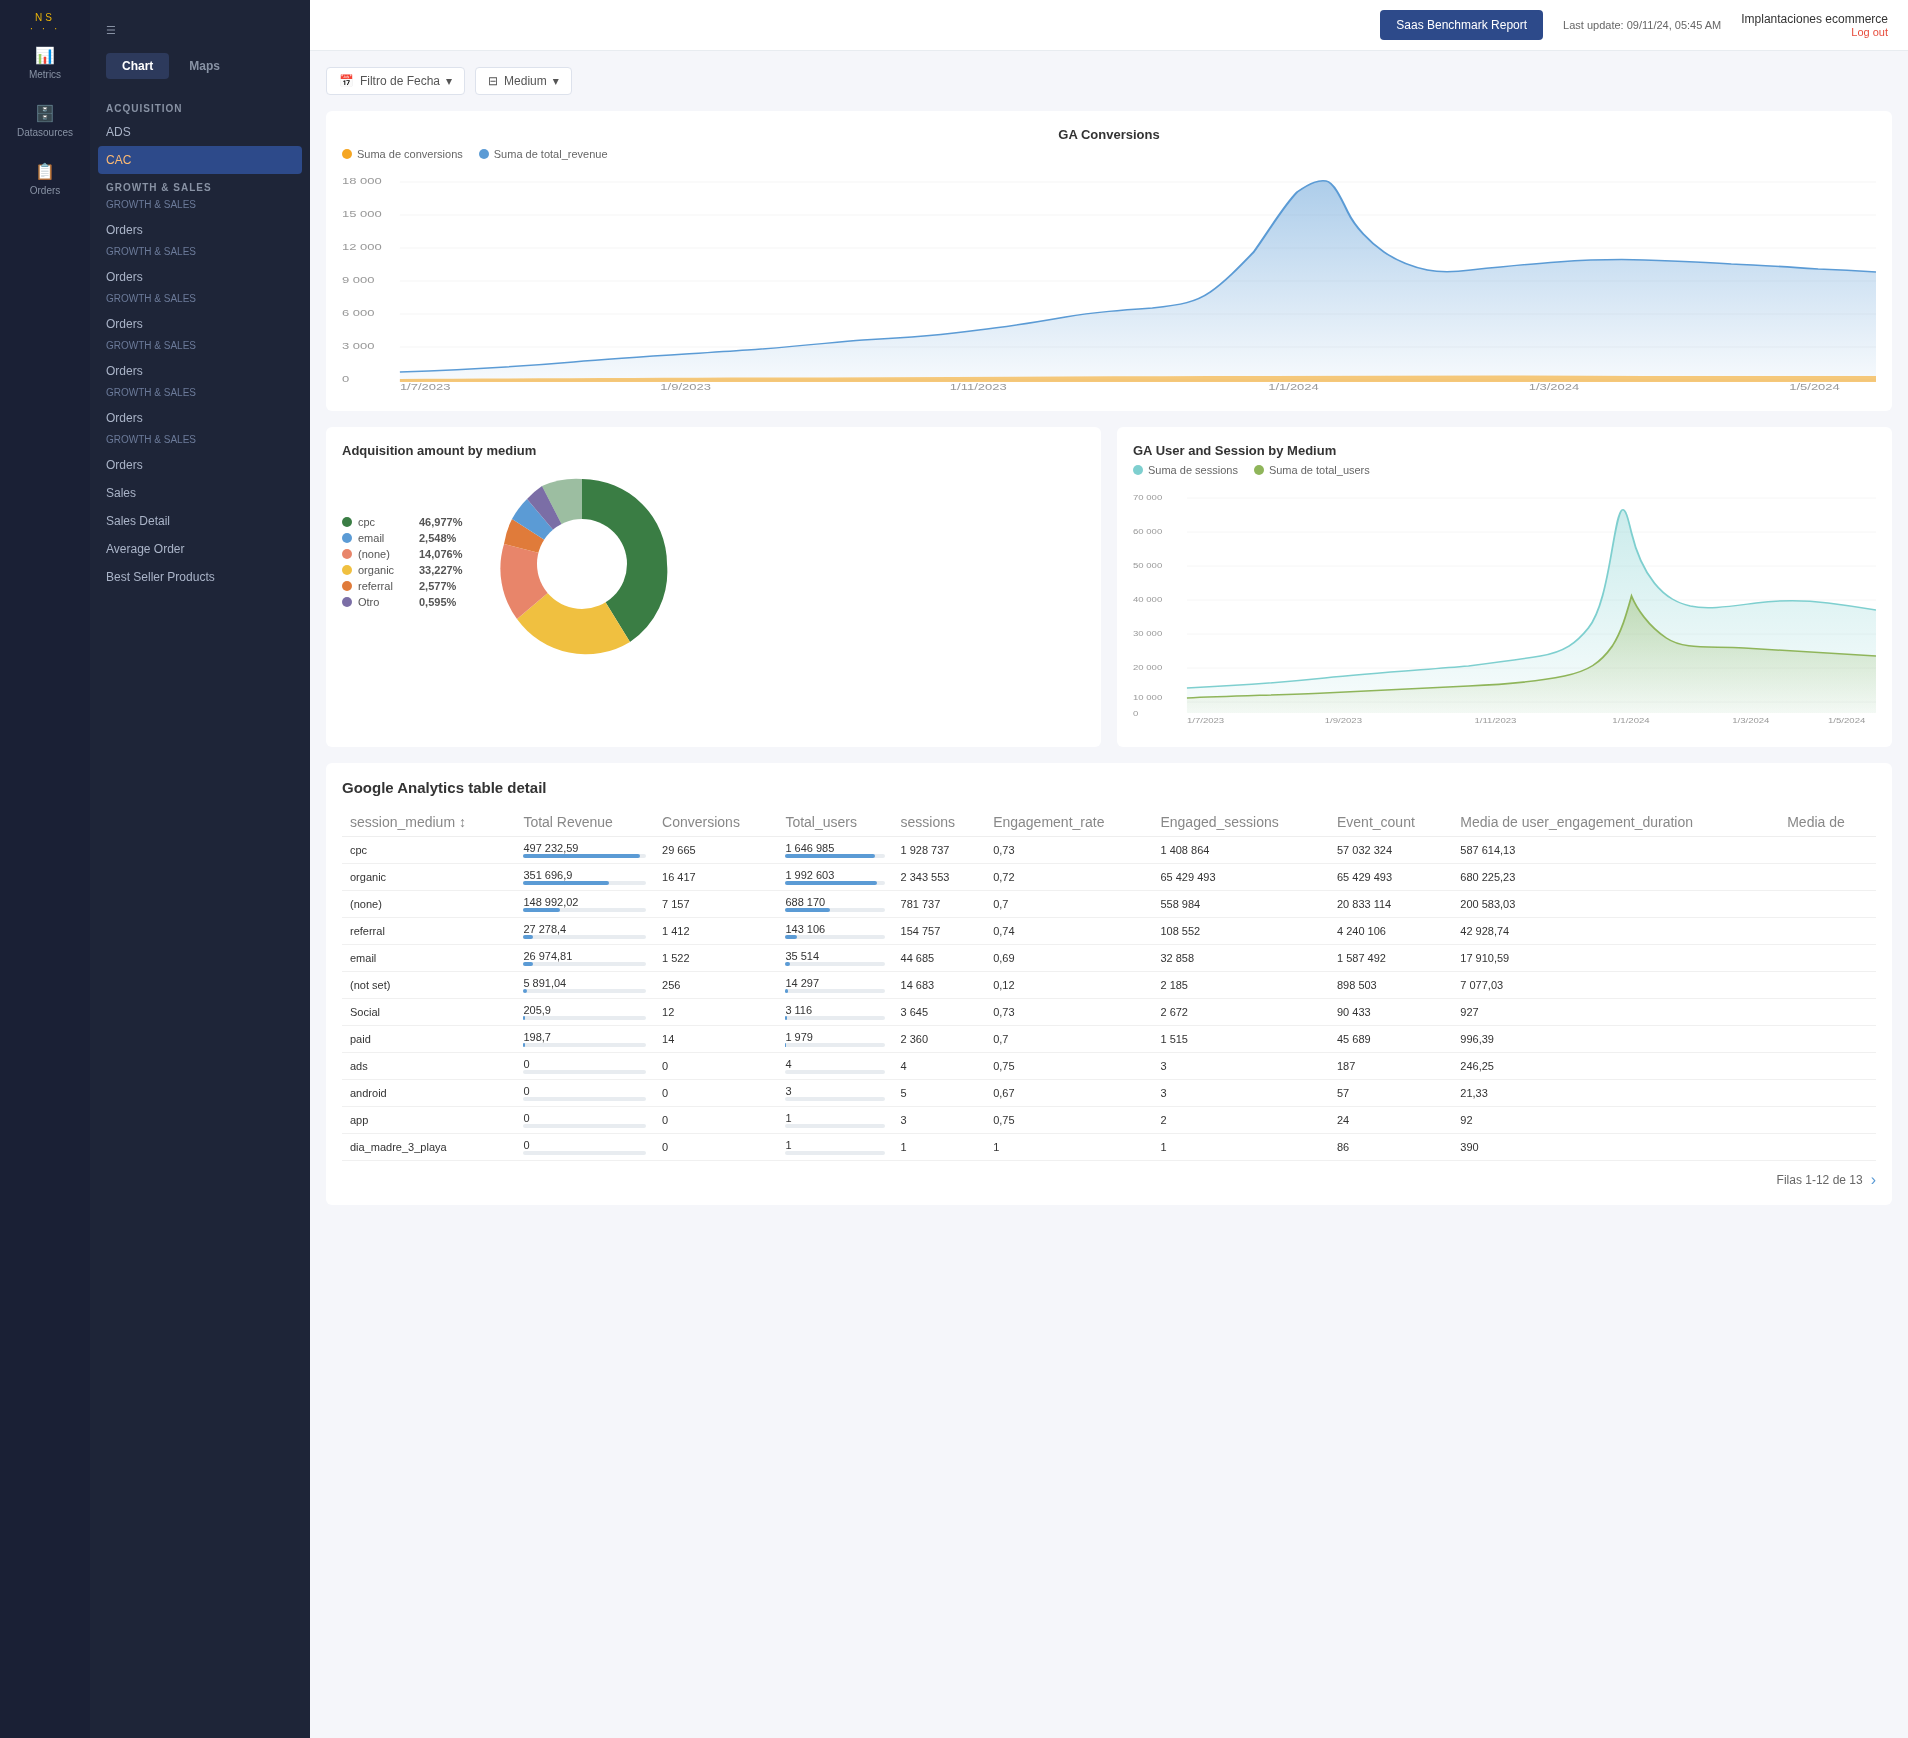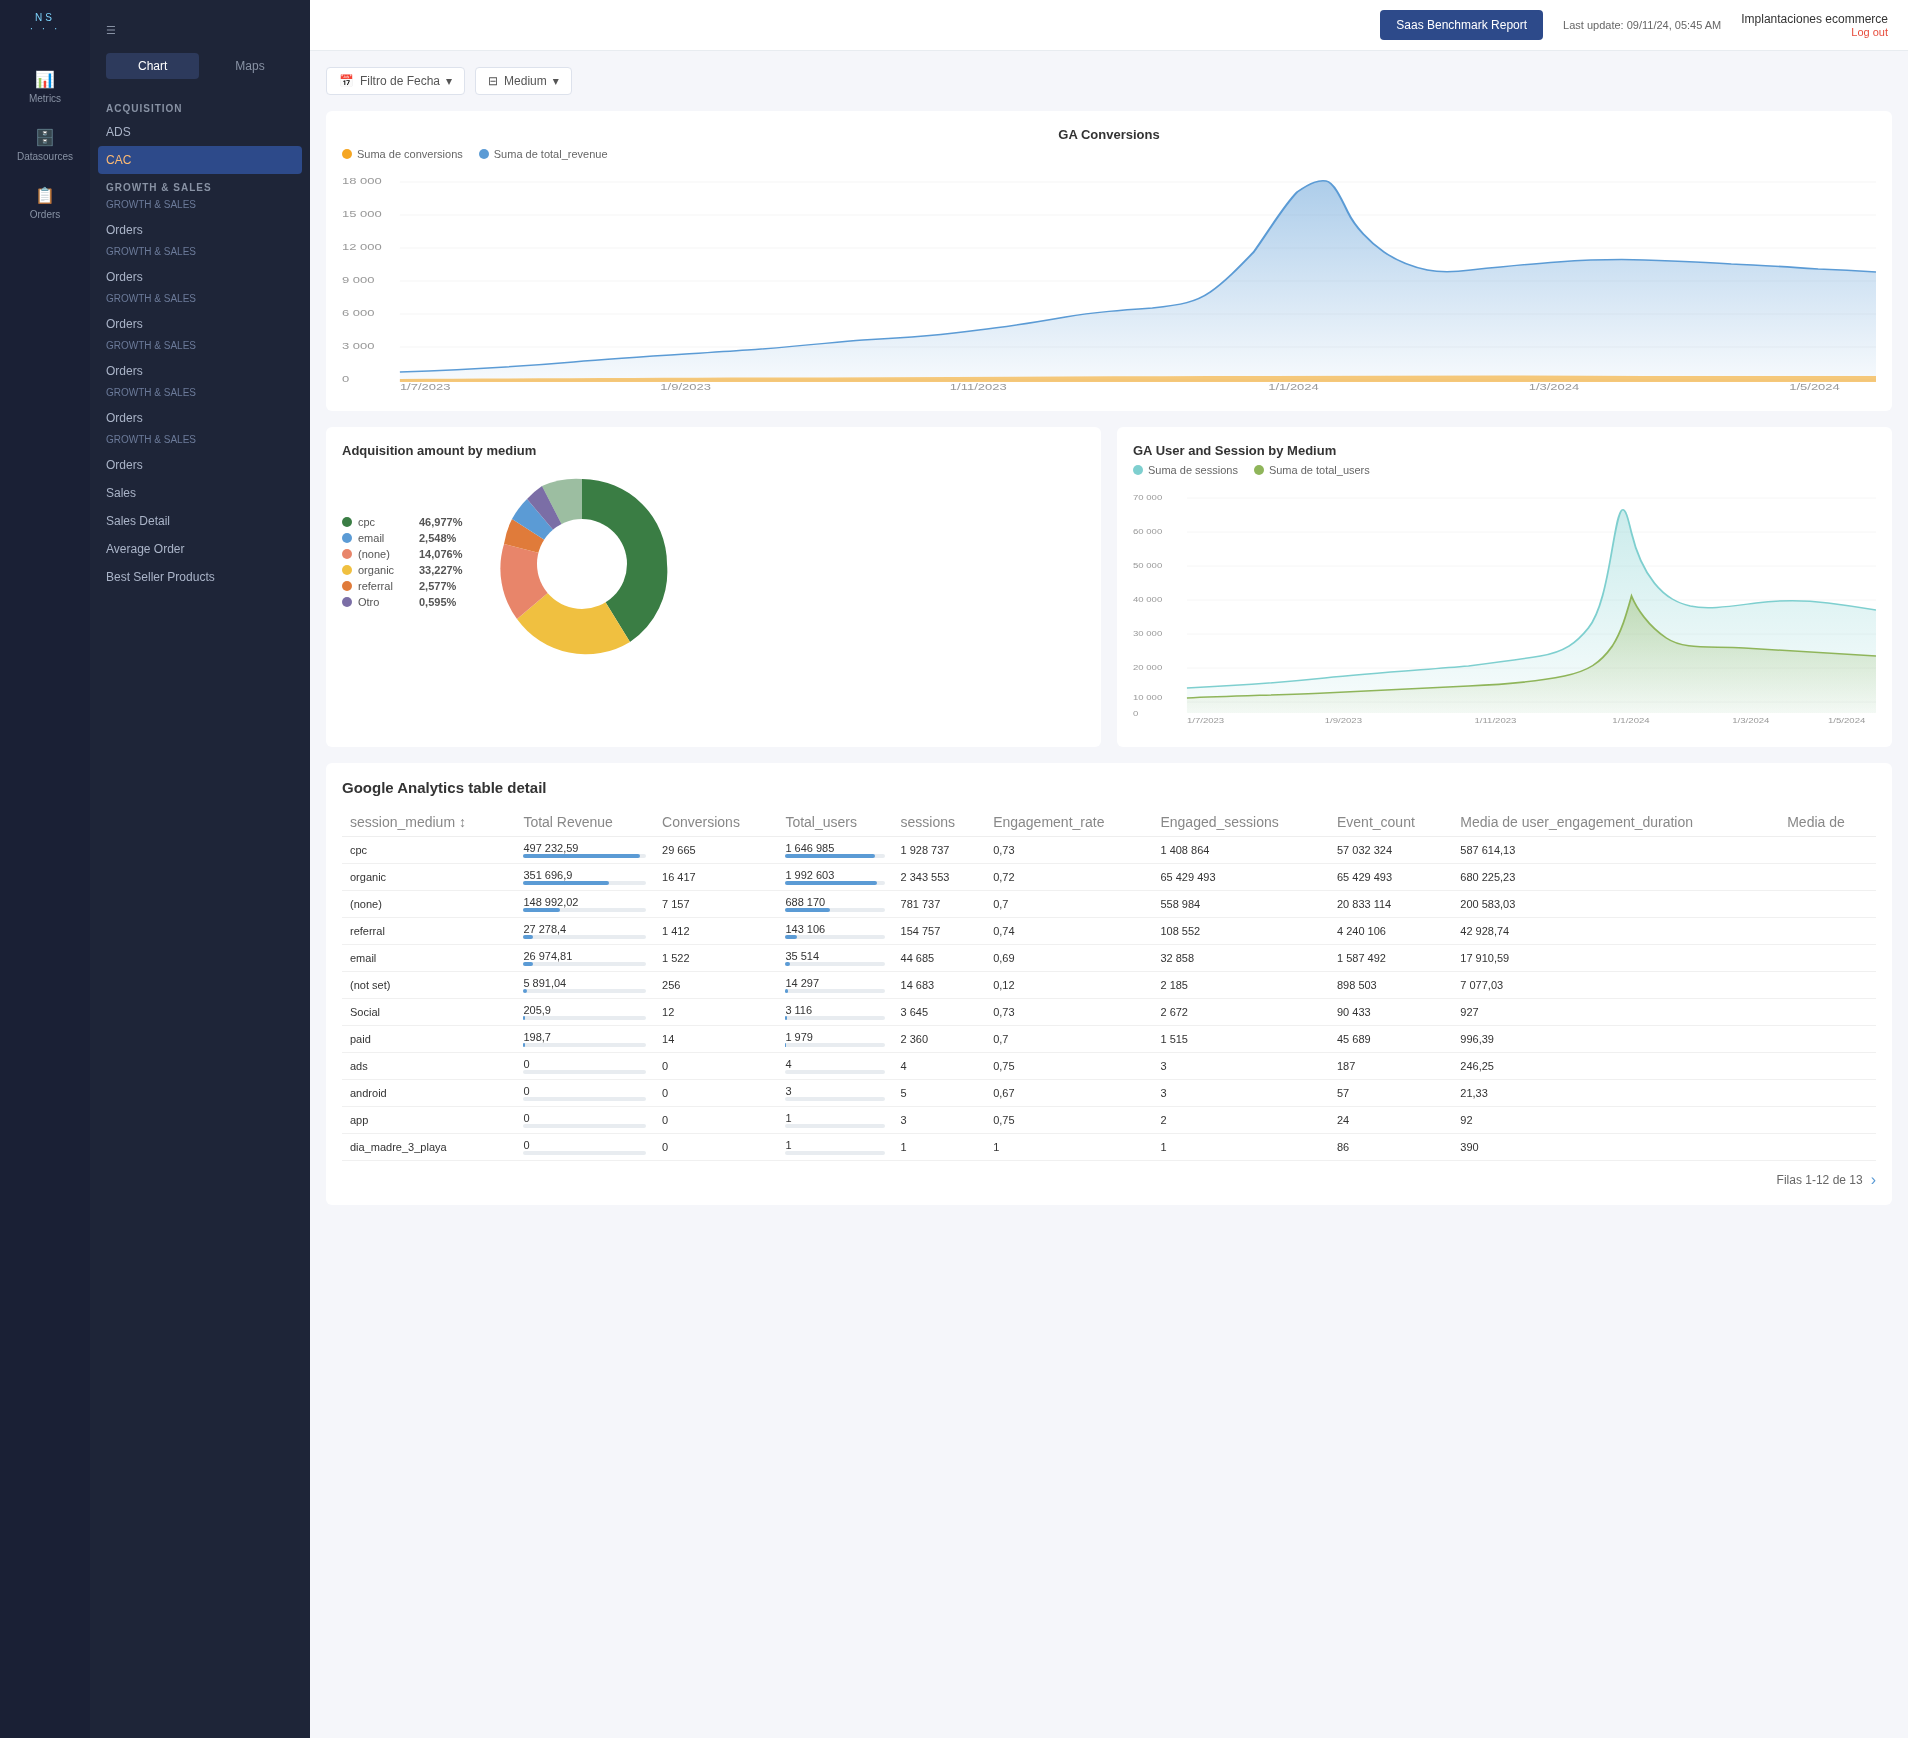--- a/index.html
+++ b/index.html
@@ -1,30 +1,30 @@
 <!DOCTYPE html>
 <html><head>
   <meta charset="utf-8">
   <style>
     * { box-sizing: border-box; margin: 0; padding: 0; }
     body { font-family: -apple-system, BlinkMacSystemFont, 'Segoe UI', sans-serif; background: #f5f6fa; display: flex; height: 100vh; overflow: hidden; font-size: 13px; }
 
     
     .sidebar { width: 90px; background: #1a2035; display: flex; flex-direction: column; align-items: center; padding: 12px 0; flex-shrink: 0; }
-    .sidebar-logo { color: #7dd3fc; font-weight: bold; font-size: 18px; margin-bottom: 24px; text-align: center; line-height: 1.1; }
+    .sidebar-logo { color: #eab308; font-weight: bold; font-size: 18px; text-align: center; line-height: 1.1; }
     .sidebar-logo span { display: block; font-size: 10px; font-weight: 300; letter-spacing: 3px; }
     .sidebar-nav { width: 100%; }
     .sidebar-item { display: flex; flex-direction: column; align-items: center; padding: 12px 8px; color: #8892a4; font-size: 10px; cursor: pointer; gap: 4px; }
     .sidebar-item .icon { font-size: 16px; }
 
     
     .left-panel { width: 220px; background: #1e2538; flex-shrink: 0; padding: 16px 0; overflow-y: auto; }
     .left-panel-header { display: flex; align-items: center; padding: 8px 16px; color: #8892a4; font-size: 11px; cursor: pointer; }
     .tab-buttons { display: flex; padding: 8px 16px 16px; gap: 4px; }
-    .tab-btn { padding: 6px 32px; border-radius: 4px; border: none; cursor: pointer; font-size: 12px; font-weight: 400; }
+    .tab-btn { padding: 6px 16px; border-radius: 4px; border: none; cursor: pointer; font-size: 12px; font-weight: 700; }
     .tab-btn.active { background: #2d3a5c; color: white; }
     .tab-btn.inactive { background: transparent; color: #8892a4; }
     .section-label { color: #8892a4; font-size: 10px; font-weight: 600; letter-spacing: 1px; padding: 8px 16px 4px; text-transform: uppercase; }
     .nav-item { padding: 7px 16px; color: #aab4c8; font-size: 12px; cursor: pointer; }
     .nav-item.active { background: #2d4a8a; color: #fdba74; border-radius: 4px; margin: 0 8px; padding: 7px 8px; }
     .nav-sub-label { color: #6b7a99; font-size: 10px; padding: 2px 16px 6px; }
 
     
     .main { flex: 1; display: flex; flex-direction: column; overflow: hidden; }
     .topbar { background: white; display: flex; align-items: center; justify-content: flex-end; padding: 10px 20px; gap: 20px; border-bottom: 1px solid #e8ecf0; flex-shrink: 0; }

